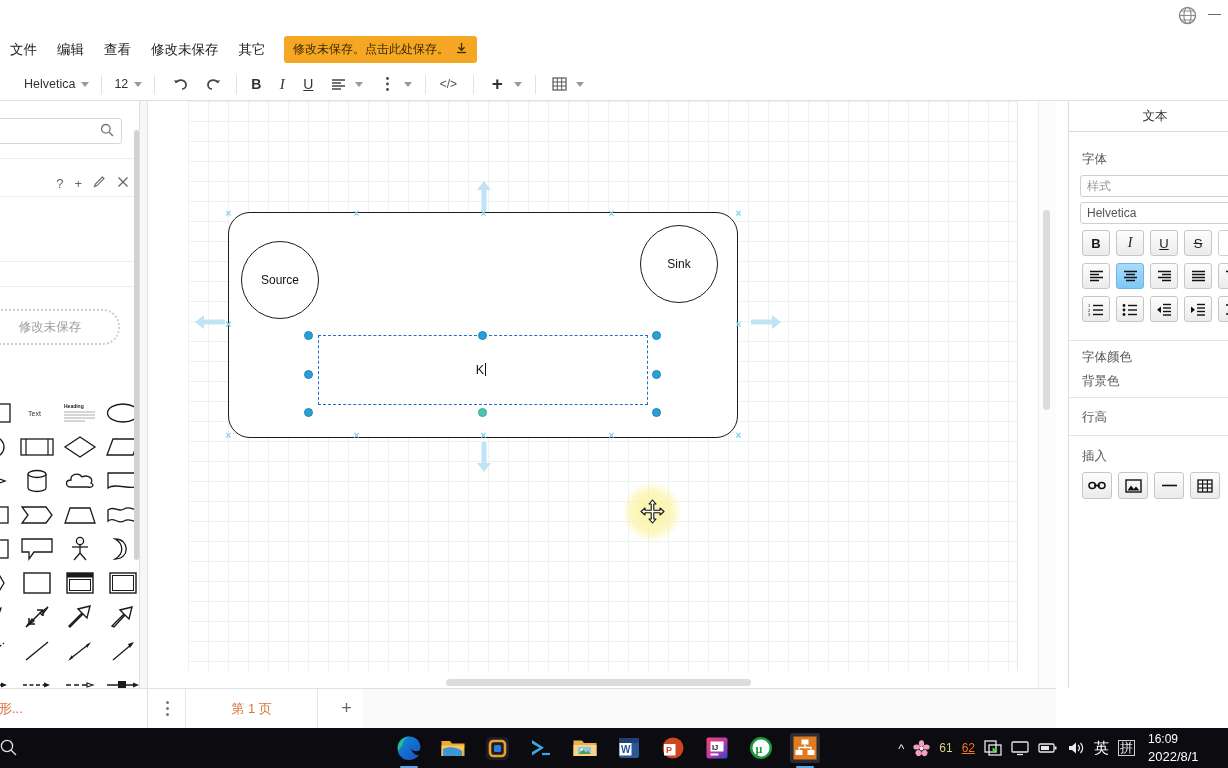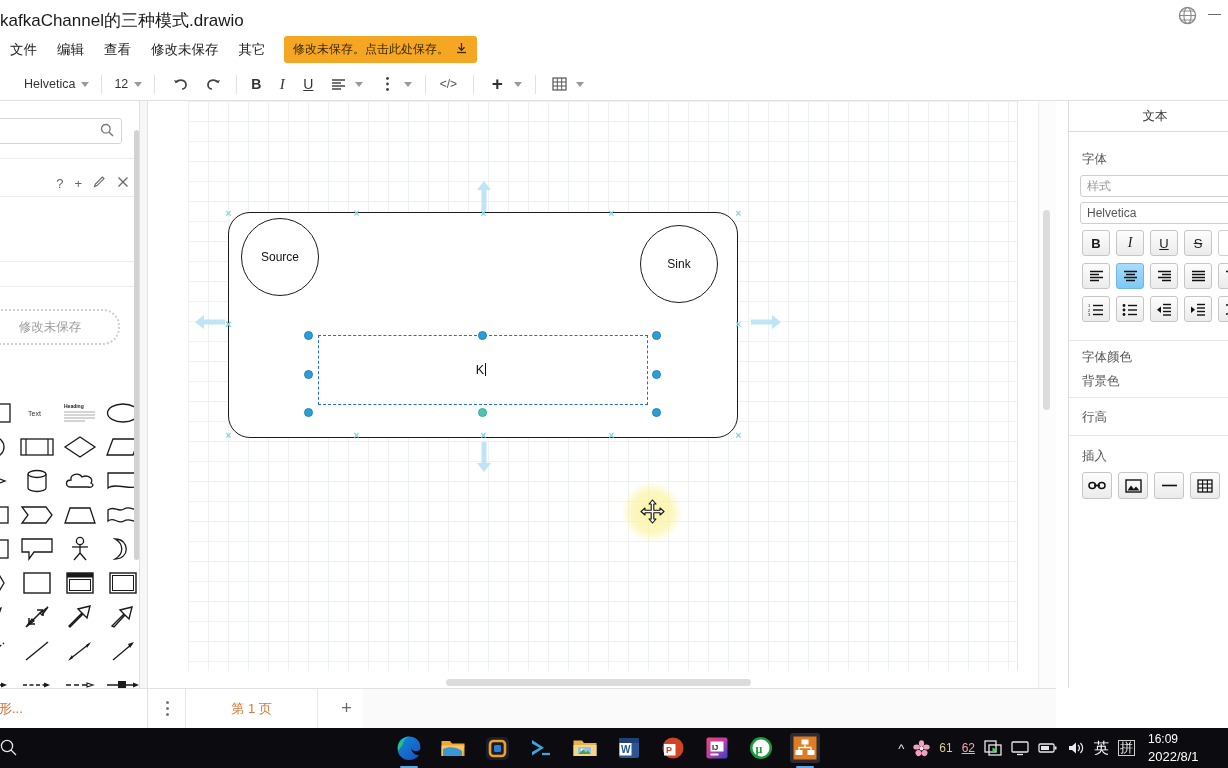--- a/index.html
+++ b/index.html
@@ -152,21 +152,21 @@
   .node-container {
     position:absolute; left:80px; top:111px; width:510px; height:226px;
     border:1.6px solid #1b1b1b; border-radius:22px; background:#fff;
   }
   .node-ellipse {
     position:absolute; width:78px; height:78px;
     border:1.3px solid #1b1b1b; border-radius:50%; background:#fff;
     display:flex; align-items:center; justify-content:center;
     font-size:12px; color:#111;
   }
-  .ell-source { left:93px; top:117px; }
+  .ell-source { left:93px; top:140px; }
   .ell-sink   { left:492px; top:124px;text-align:right; }
 
   .node-selected {
     position:absolute; left:170px; top:234px; width:330px; height:70px;
     border:1.4px dashed #1f6fd0; background:#fff;
     display:flex; align-items:center; justify-content:center;
   }
   .sel-text { font-size:12.5px; color:#111; position:relative; left:-2px; }
   .caret-bar {
     display:inline-block; width:1px; height:13px; background:#111;
@@ -297,37 +297,36 @@
     position:absolute; bottom:-5px; left:6px; width:18px; height:2.5px;
     background:#5aa9e6; border-radius:2px;
   }
   .tray {
     position:absolute; right:0px; top:0; height:40px;
     display:flex; align-items:center; gap:9px; color:#e9e9e9; font-size:12px;
     padding-right:6px;
   }
   .tray .t-item { display:flex; align-items:center; justify-content:center; cursor:default; }
   .tray .num { color:#d8cf8e; font-size:12px; }
-  .tray .num2 { color:#fca5a5; font-size:12px;text-decoration:underline; }
+  .tray .num2 { color:#f97316; font-size:12px;text-decoration:underline; }
   .tray .ime { font-size:15px; color:#fff; }
   .clock {
     position:absolute; right:4px; top:3px; width:76px;
     color:#fff; font-size:12px; text-align:left; line-height:17px;
   }
   .clock .l2 { font-size:13px; }
 </style>
 </head>
 <body>
 
 <div id="app">
 
   <div class="top-black-strip"></div>
 
   <div class="titlebar">
-    <div class="doc-title">kafkaChannel的三种模式.drawio</div>
     <div class="win-globe">
       <svg width="19" height="19" viewBox="0 0 19 19">
         <circle cx="9.5" cy="9.5" r="8" fill="none" stroke="#8a8a8a" stroke-width="1.4"></circle>
         <ellipse cx="9.5" cy="9.5" rx="3.6" ry="8" fill="none" stroke="#8a8a8a" stroke-width="1.1"></ellipse>
         <line x1="1.5" y1="9.5" x2="17.5" y2="9.5" stroke="#8a8a8a" stroke-width="1.1"></line>
         <line x1="3" y1="5" x2="16" y2="5" stroke="#8a8a8a" stroke-width="1"></line>
         <line x1="3" y1="14" x2="16" y2="14" stroke="#8a8a8a" stroke-width="1"></line>
       </svg>
     </div>
     <div class="win-min"></div>

